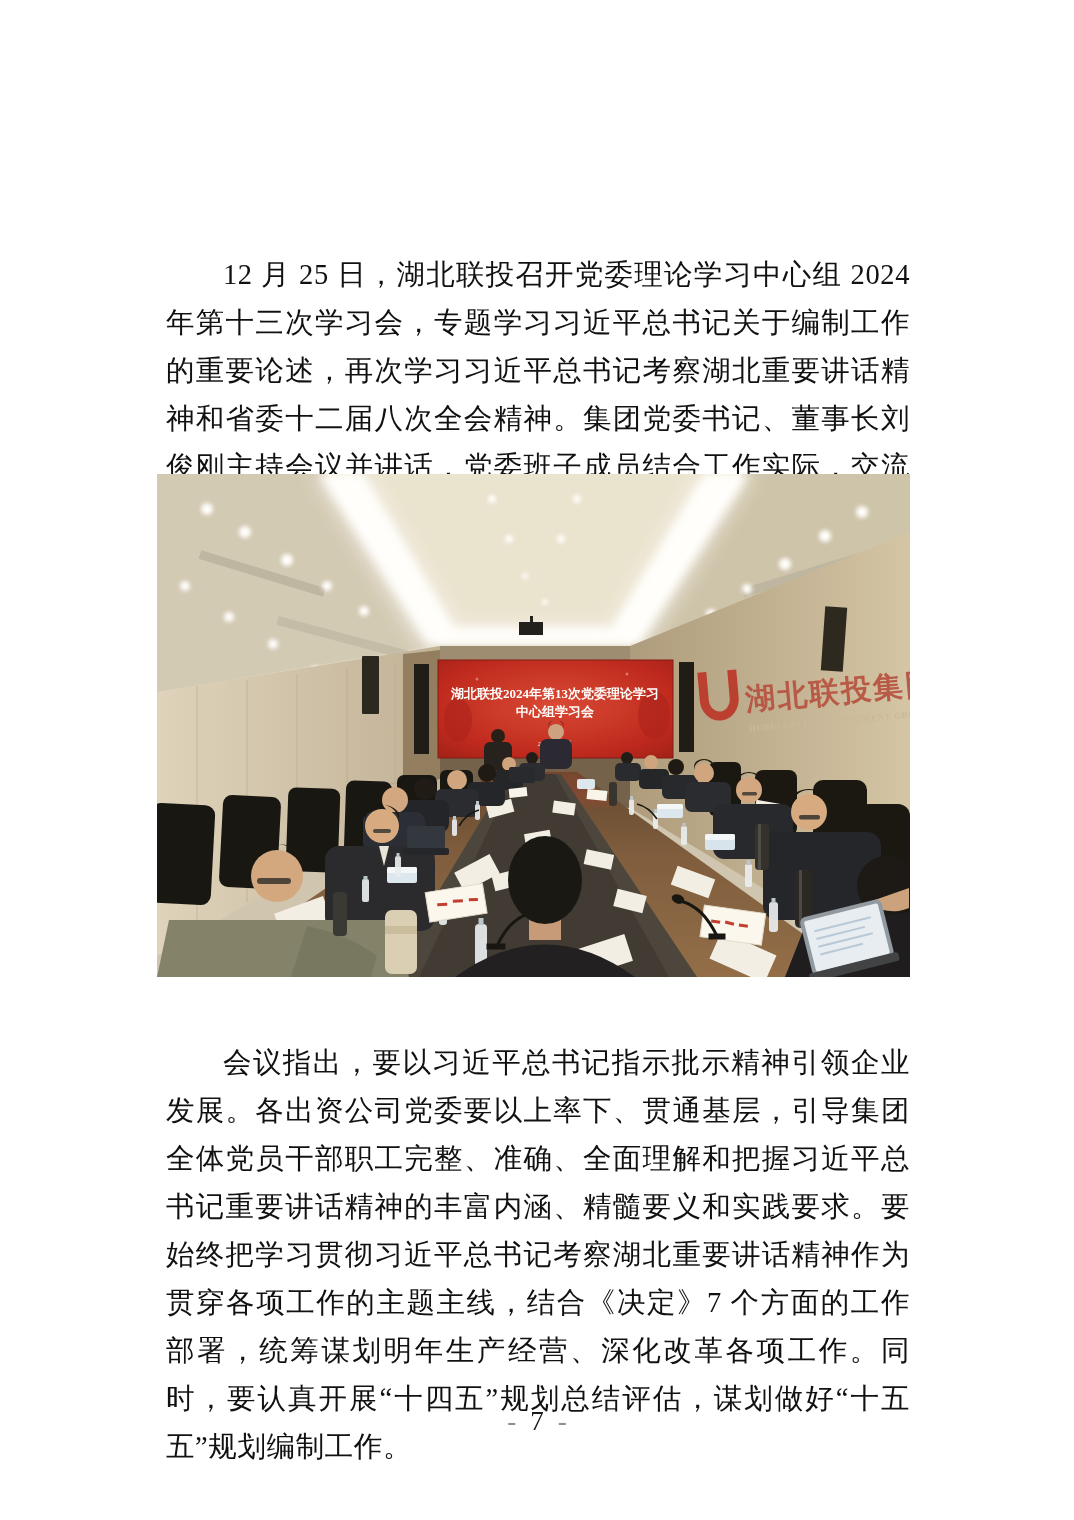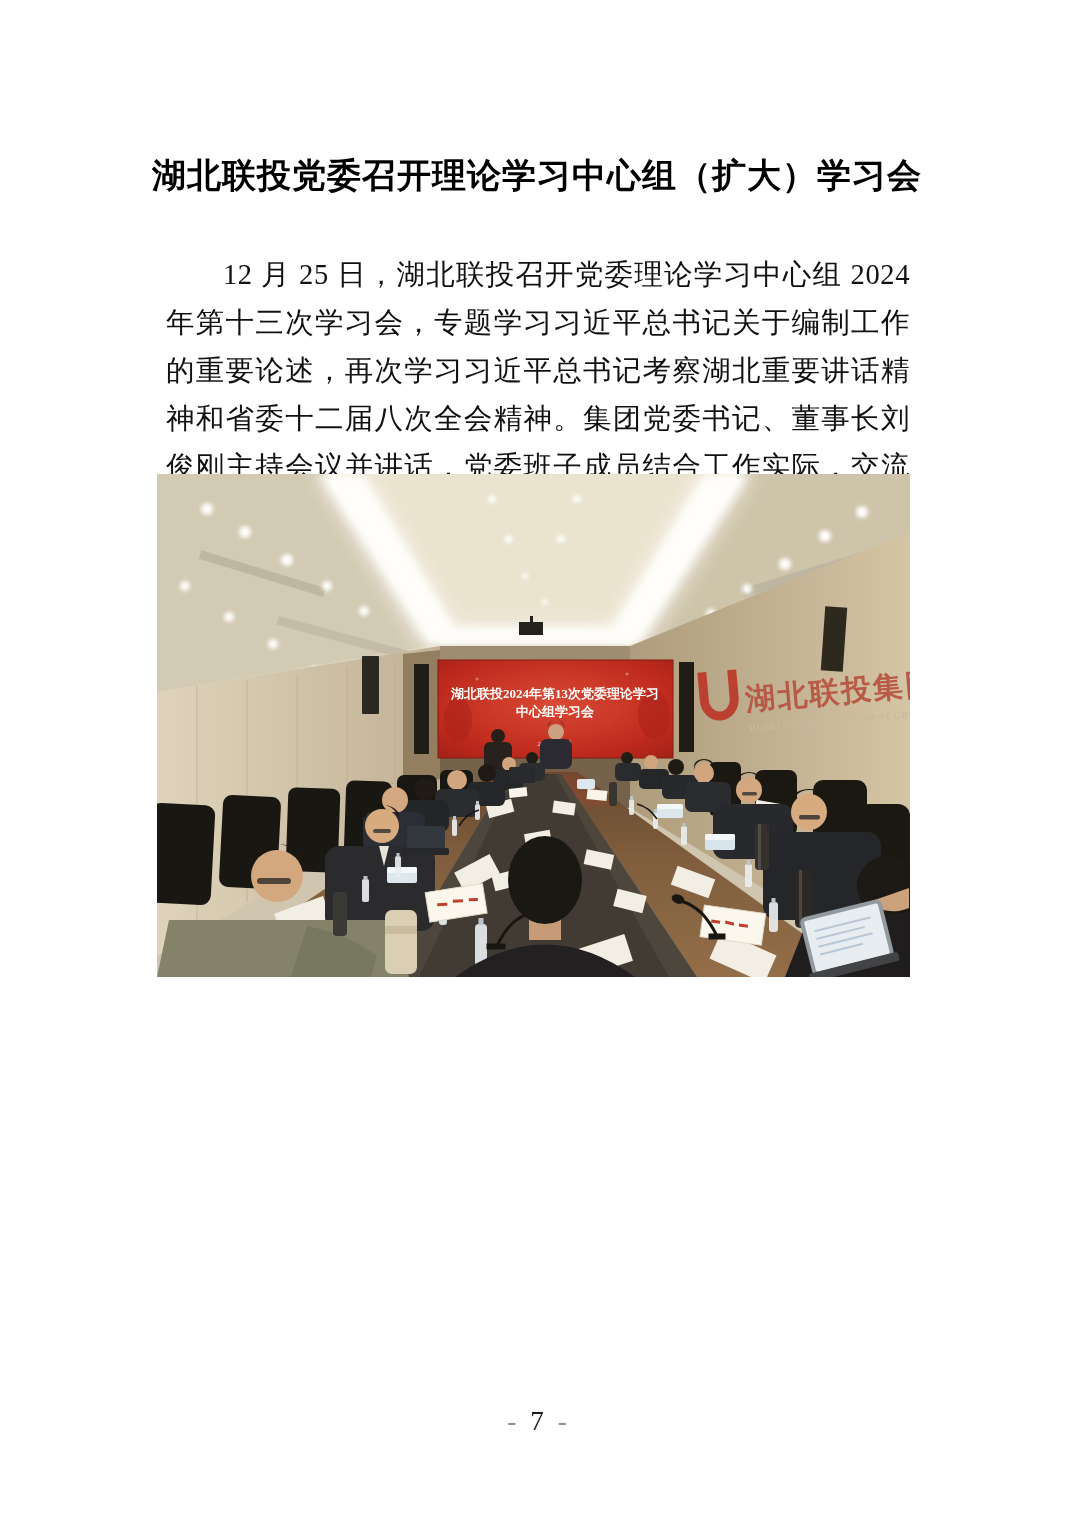--- a/index.html
+++ b/index.html
@@ -33,21 +33,20 @@
     position:absolute;top:1406px;left:0;width:1074px;
     text-align:center;font-size:27px;color:#1a1a1a;
   }
   .page-footer .dash{color:#8f8f8f;margin:0 14px;font-family:"Liberation Serif",serif;}
 </style>
 </head>
 <body>
 
 <div class="page">
 
-  <h1 class="doc-title">湖北联投党委召开理论学习中心组（扩大）学习会</h1>
 
   <p class="para para-1">12 月 25 日，湖北联投召开党委理论学习中心组 2024 年第十三次学习会，专题学习习近平总书记关于编制工作的重要论述，再次学习习近平总书记考察湖北重要讲话精神和省委十二届八次全会精神。集团党委书记、董事长刘俊刚主持会议并讲话，党委班子成员结合工作实际，交流了思想认识和学习体会。</p>
 
   <figure class="photo-figure">
     <svg viewBox="0 0 753 503" preserveAspectRatio="none">
       <defs>
         <filter id="fSoft" x="-60%" y="-60%" width="220%" height="220%">
             <feGaussianBlur stdDeviation="2"></feGaussianBlur>
           </filter>
         <filter id="fGlow" x="-80%" y="-80%" width="260%" height="260%">
@@ -371,18 +370,19 @@
       <g>
         <rect x="372" y="440" width="32" height="26" fill="#c59877"></rect>
         <ellipse cx="388" cy="406" rx="37" ry="44" fill="#11100e"></ellipse>
         <path d="M298,503 Q388,438 478,503 Z" fill="#1a181c"></path>
       </g>
 
       <rect x="0" y="0" width="753" height="503" fill="#ffdca0" opacity="0.04"></rect>
     </svg>
   </figure>
 
+  <p class="para para-2">会议指出，要以习近平总书记指示批示精神引领企业发展。各出资公司党委要以上率下、贯通基层，引导集团全体党员干部职工完整、准确、全面理解和把握习近平总书记重要讲话精神的丰富内涵、精髓要义和实践要求。要始终把学习贯彻习近平总书记考察湖北重要讲话精神作为贯穿各项工作的主题主线，结合《决定》7 个方面的工作部署，统筹谋划明年生产经营、深化改革各项工作。同时，要认真开展“十四五”规划总结评估，谋划做好“十五五”规划编制工作。</p>
 
   <div class="page-footer">
     <span class="dash">-</span><span>7</span><span class="dash">-</span>
   </div>
 
 </div>
 
 </body></html>

